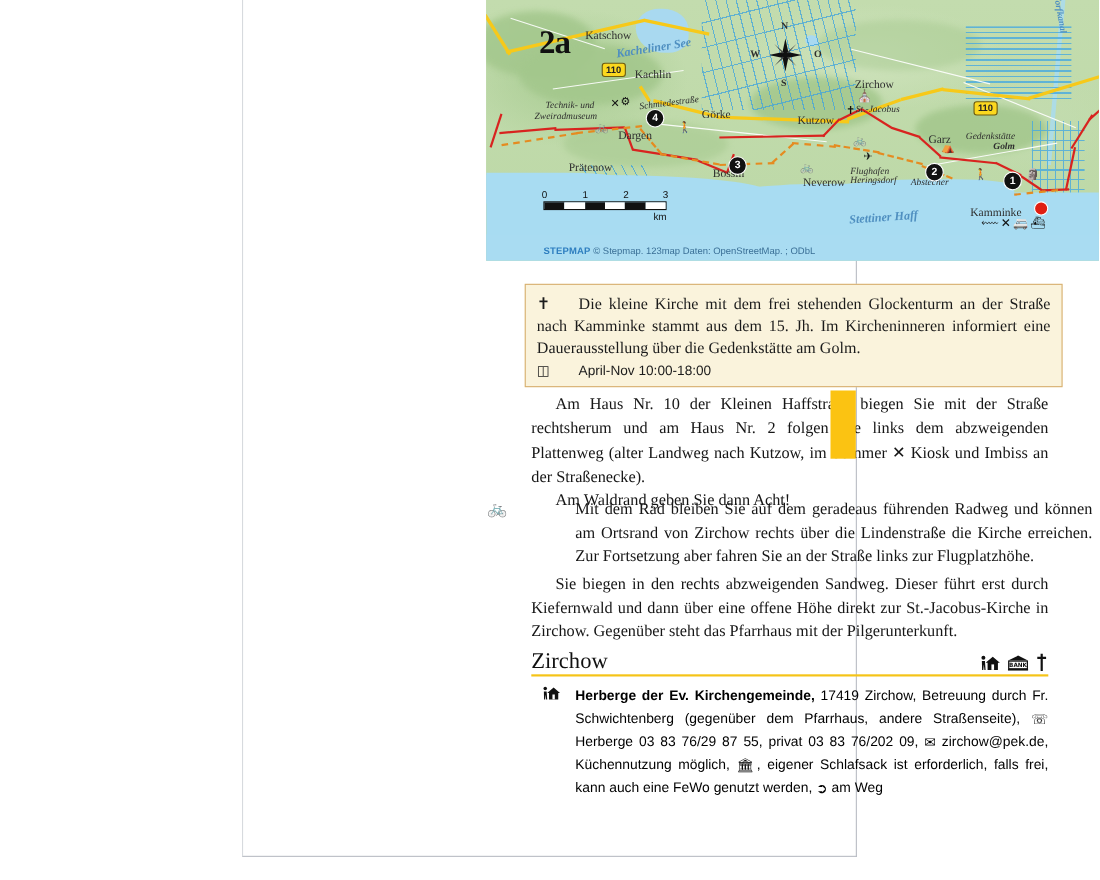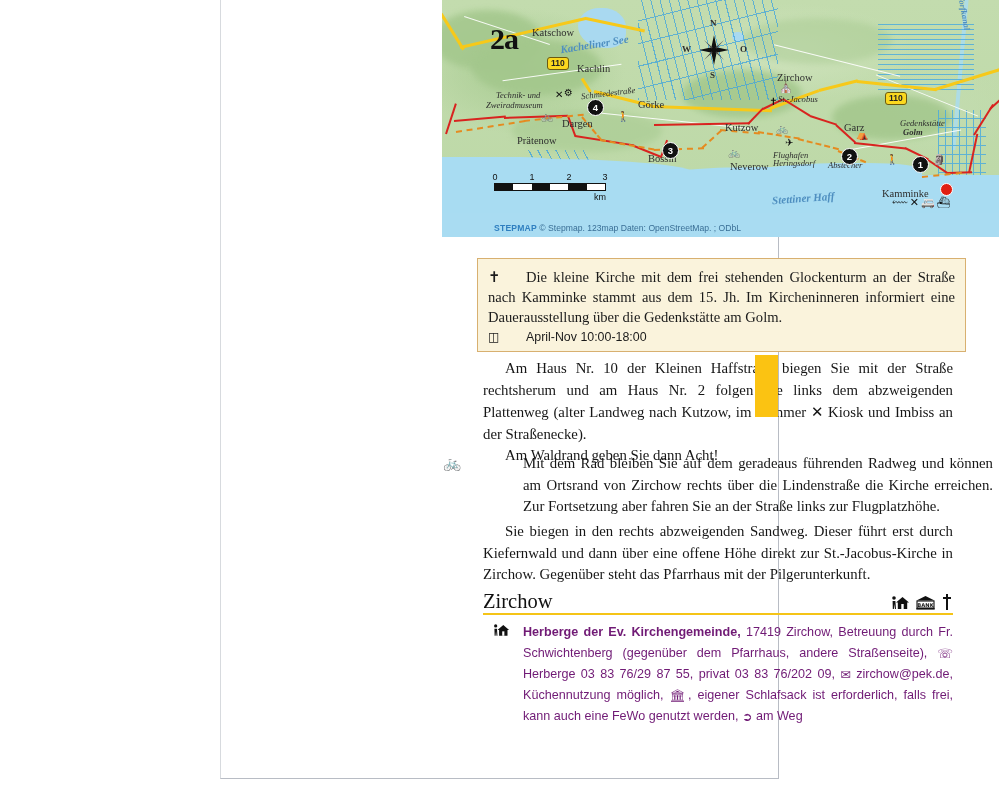--- a/index.html
+++ b/index.html
@@ -133,21 +133,21 @@
   }
   .place-name{
     font-family:"Liberation Serif",serif;font-size:20.5px;color:#111;line-height:22px;
   }
   .place-icons{display:flex;gap:6px;align-items:flex-end;padding-bottom:2px;}
   .svgic{display:block;}
 
   .listing{
     margin-top:7px;padding-left:40px;position:relative;
     font-family:"Liberation Sans",sans-serif;font-size:12.6px;line-height:21px;
-    color:#701a75;text-align:justify;
+    color:#000000;text-align:justify;
   }
   .listing .lead{font-weight:700;}
   .listing-ico{position:absolute;left:10px;top:1px;}
   .inline-ic{vertical-align:-1px;}
 
   .lastpara{
     position:absolute;left:262px;top:718px;width:470px;
     font-family:"Liberation Serif",serif;font-size:14.8px;line-height:21.5px;
     color:#161616;text-align:justify;
   }
@@ -265,36 +265,36 @@
       </div>
       <div class="plabel" style="left:268px;top:18px;font-size:9px;font-weight:700;">N</div>
       <div class="plabel" style="left:268px;top:70px;font-size:9px;font-weight:700;">S</div>
       <div class="plabel" style="left:240px;top:44px;font-size:9px;font-weight:700;">W</div>
       <div class="plabel" style="left:298px;top:44px;font-size:9px;font-weight:700;">O</div>
 
       <div class="plabel town" style="left:90px;top:27px;">Katschow</div>
       <div class="plabel town" style="left:135px;top:63px;">Kachlin</div>
       <div class="plabel town" style="left:196px;top:99px;">Görke</div>
       <div class="plabel town" style="left:120px;top:118px;">Dargen</div>
-      <div class="plabel town" style="left:75px;top:135px;">Prätenow</div>
+      <div class="plabel town" style="left:75px;top:147px;">Prätenow</div>
       <div class="plabel town" style="left:206px;top:153px;">Bossin</div>
-      <div class="plabel town" style="left:283px;top:122px;">Kutzow</div>
+      <div class="plabel town" style="left:283px;top:105px;">Kutzow</div>
       <div class="plabel town" style="left:288px;top:161px;">Neverow</div>
       <div class="plabel town" style="left:335px;top:72px;">Zirchow</div>
       <div class="plabel town" style="left:402px;top:122px;">Garz</div>
       <div class="plabel town" style="left:440px;top:188px;">Kamminke</div>
 
       <div class="plabel it" style="left:54px;top:90px;">Technik- und</div>
       <div class="plabel it" style="left:44px;top:100px;">Zweiradmuseum</div>
       <div class="plabel it" style="left:139px;top:88px;transform:rotate(-7deg);">Schmiedestraße</div>
       <div class="plabel it" style="left:336px;top:94px;">St.-Jacobus</div>
       <div class="plabel it" style="left:331px;top:150px;">Flughafen</div>
       <div class="plabel it" style="left:331px;top:158px;">Heringsdorf</div>
       <div class="plabel it" style="left:386px;top:160px;">Abstecher</div>
-      <div class="plabel it" style="left:458px;top:118px;font-style:italic;">Gedenkstätte</div>
+      <div class="plabel it" style="left:436px;top:118px;font-style:italic;">Gedenkstätte</div>
       <div class="plabel it" style="left:461px;top:127px;font-weight:bold;">Golm</div>
 
       <div class="plabel water" style="left:118px;top:38px;transform:rotate(-9deg);">Kacheliner See</div>
       <div class="plabel water" style="left:330px;top:192px;transform:rotate(-4deg);">Stettiner Haff</div>
       <div class="plabel water" style="left:505px;top:8px;font-size:8.5px;transform:rotate(80deg);">Torfkanal</div>
 
       <div class="marker" style="left:470px;top:156px;">1</div>
       <div class="marker" style="left:399px;top:148px;">2</div>
       <div class="marker" style="left:220px;top:142px;">3</div>
       <div class="marker" style="left:145px;top:99px;">4</div>

